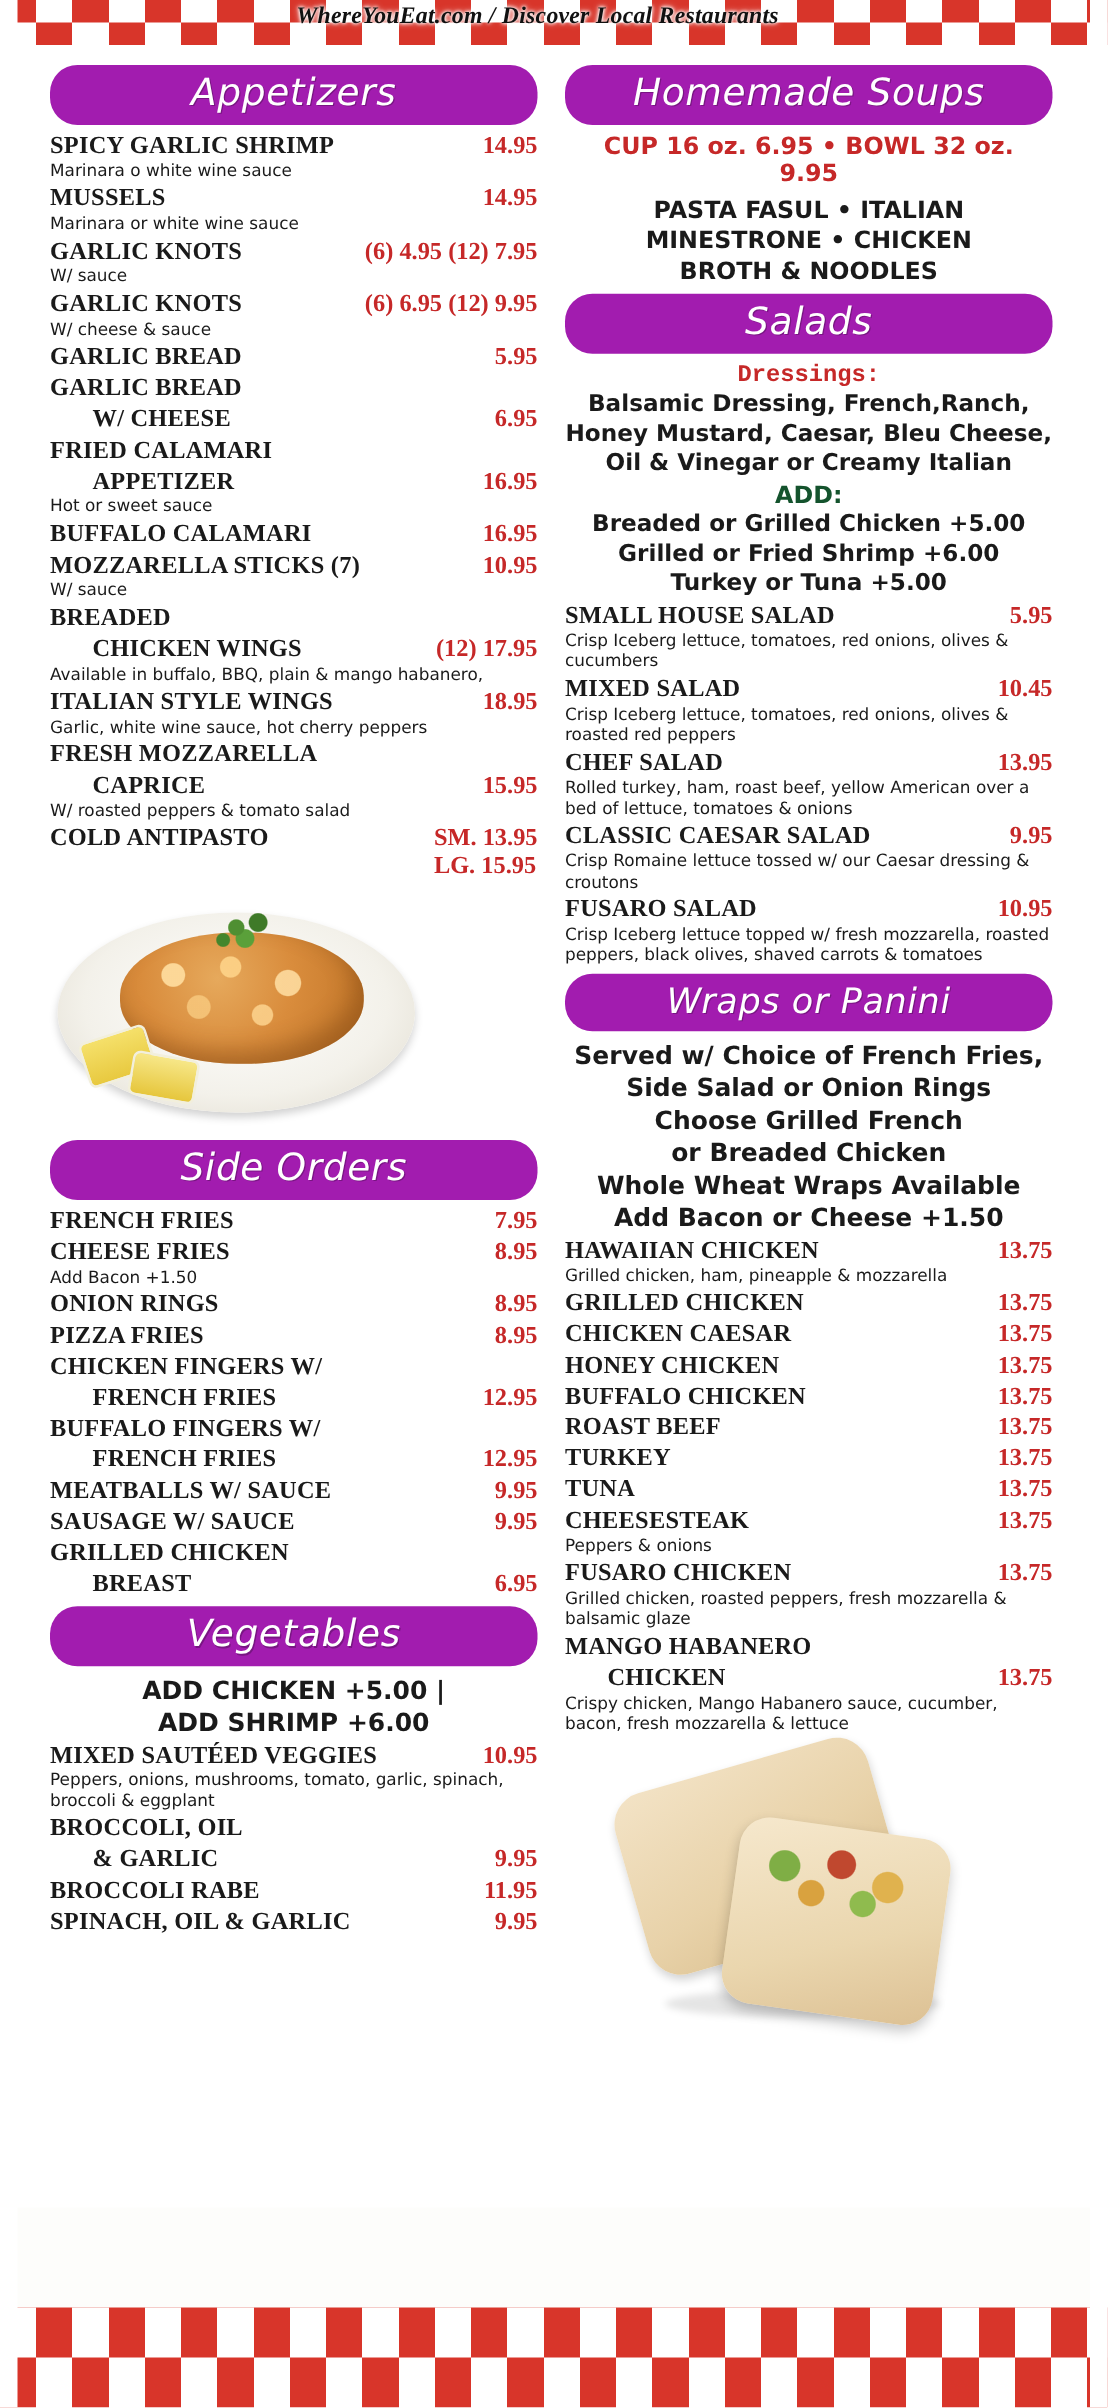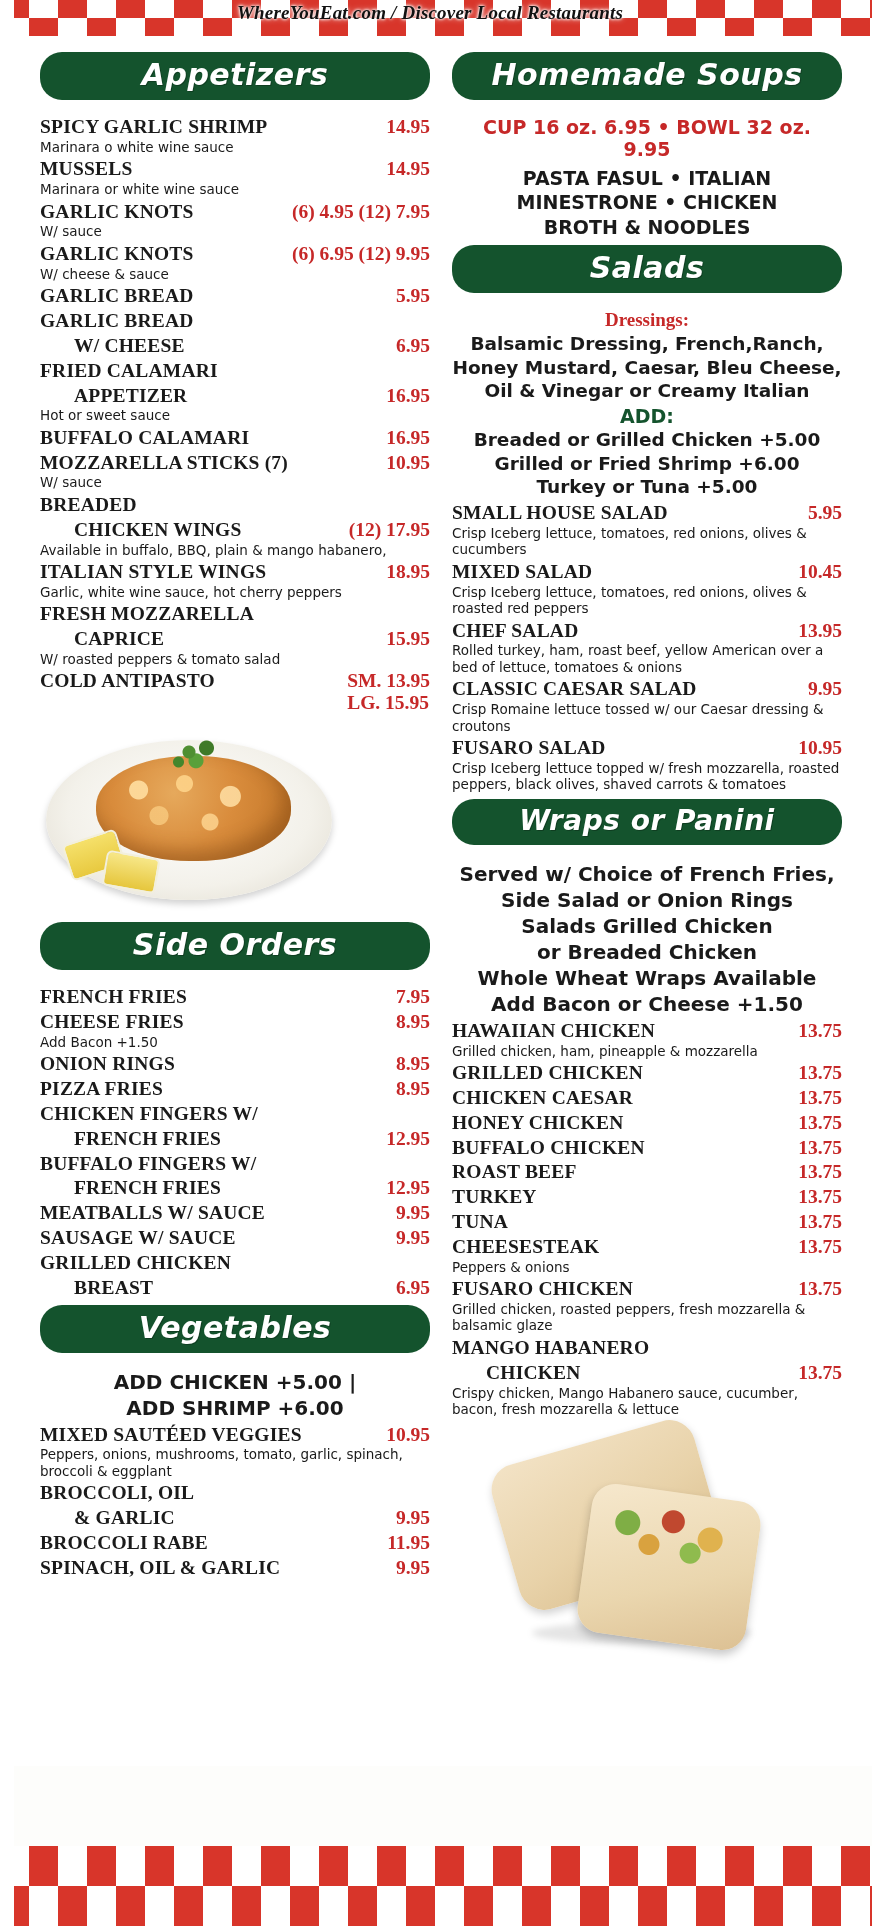--- a/index.html
+++ b/index.html
@@ -52,29 +52,29 @@
 
   .content{
     position:absolute;top:46px;left:14px;width:858px;height:1760px;
     display:flex;gap:22px;z-index:6;
   }
   .col{width:auto;}
   .col-left{width:390px;margin-left:26px;}
   .col-right{width:390px;}
 
   .banner{
-    background:#14532d;
+    background:#a21caf;
     color:#ffffff;
     border-radius:22px;
     text-align:center;
     font-family:"DejaVu Sans", sans-serif;
-    font-style:italic;font-weight:bold;
+    font-style:italic;font-weight:normal;
     font-size:30px;
     padding:5px 0 8px 0;
-    margin:6px 0 16px 0;
+    margin:6px 0 6px 0;
     letter-spacing:.5px;
     text-shadow:1px 1px 0 rgba(0,0,0,.25);
   }
   .banner.sm{font-size:28px;}
 
   .item{
     display:flex;justify-content:space-between;align-items:baseline;
     font-family:"Liberation Serif", serif;
     font-weight:bold;font-size:19.5px;color:#1a1a1a;
     line-height:1.12;
@@ -97,21 +97,21 @@
   .soup-price{
     text-align:center;color:#c62828;font-weight:bold;
     font-family:"DejaVu Sans", sans-serif;font-size:19px;margin:4px 5px 6px;
   }
   .soup-names{
     text-align:center;font-family:"DejaVu Sans", sans-serif;
     font-weight:bold;font-size:19px;color:#1a1a1a;line-height:1.28;
   }
   .dress-label{
     text-align:center;color:#c62828;font-weight:bold;
-    font-family:Liberation Serif, serif;font-size:19px;margin:3px 0 1px;
+    font-family:Liberation Mono, monospace;font-size:19px;margin:3px 0 1px;
   }
   .dress-text{
     text-align:center;font-family:"DejaVu Sans", sans-serif;
     font-weight:bold;font-size:18.5px;color:#1a1a1a;line-height:1.28;
   }
   .add-label{
     text-align:center;color:#14532d;font-weight:bold;
     font-family:"DejaVu Sans", sans-serif;font-size:19px;margin:2px 0 1px;
   }
 
@@ -417,21 +417,21 @@
         <div class="item">
             <span class="nm">FUSARO SALAD</span>
             <span class="pr">10.95</span>
           </div>
         <div class="desc">Crisp Iceberg lettuce topped w/ fresh mozzarella, roasted peppers, black olives, shaved carrots &amp; tomatoes</div>
       </div>
 
       <div class="banner sm">Wraps or Panini</div>
       <div class="center-line">Served w/ Choice of French Fries,</div>
       <div class="center-line">Side Salad or Onion Rings</div>
-      <div class="center-line">Salads Grilled Chicken</div>
+      <div class="center-line">Choose Grilled French</div>
       <div class="center-line">or Breaded Chicken</div>
       <div class="center-line">Whole Wheat Wraps Available</div>
       <div class="center-line">Add Bacon or Cheese +1.50</div>
 
       <div>
         <div class="item">
             <span class="nm">HAWAIIAN CHICKEN</span>
             <span class="pr">13.75</span>
           </div>
         <div class="desc">Grilled chicken, ham, pineapple &amp; mozzarella</div>

